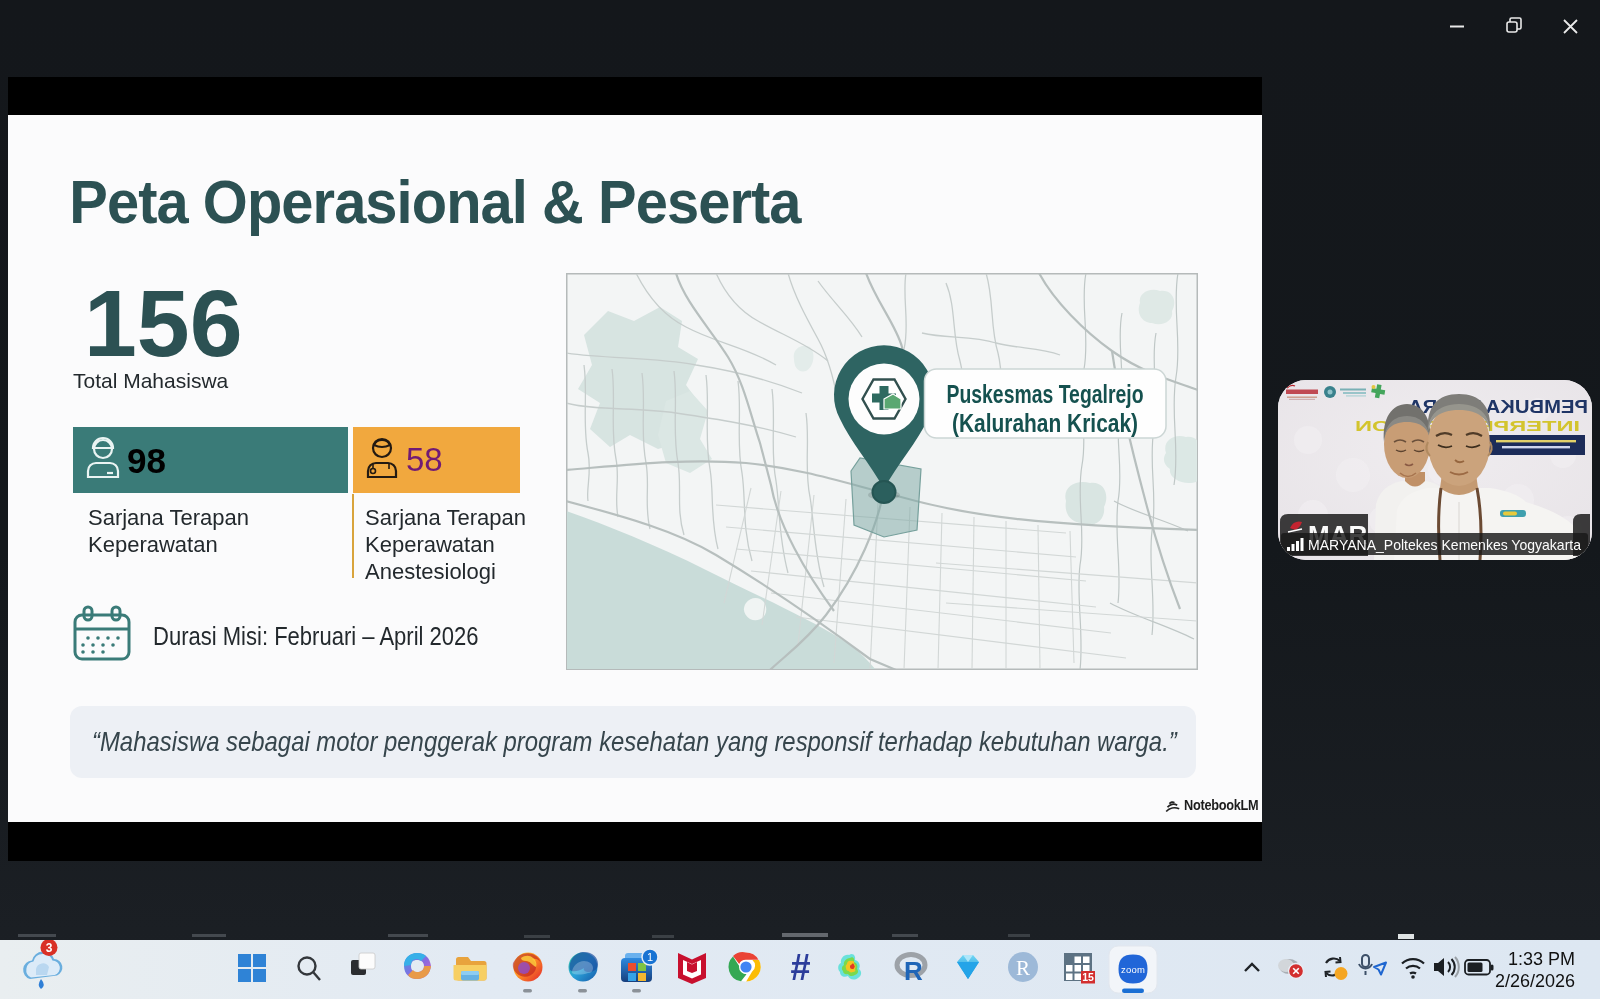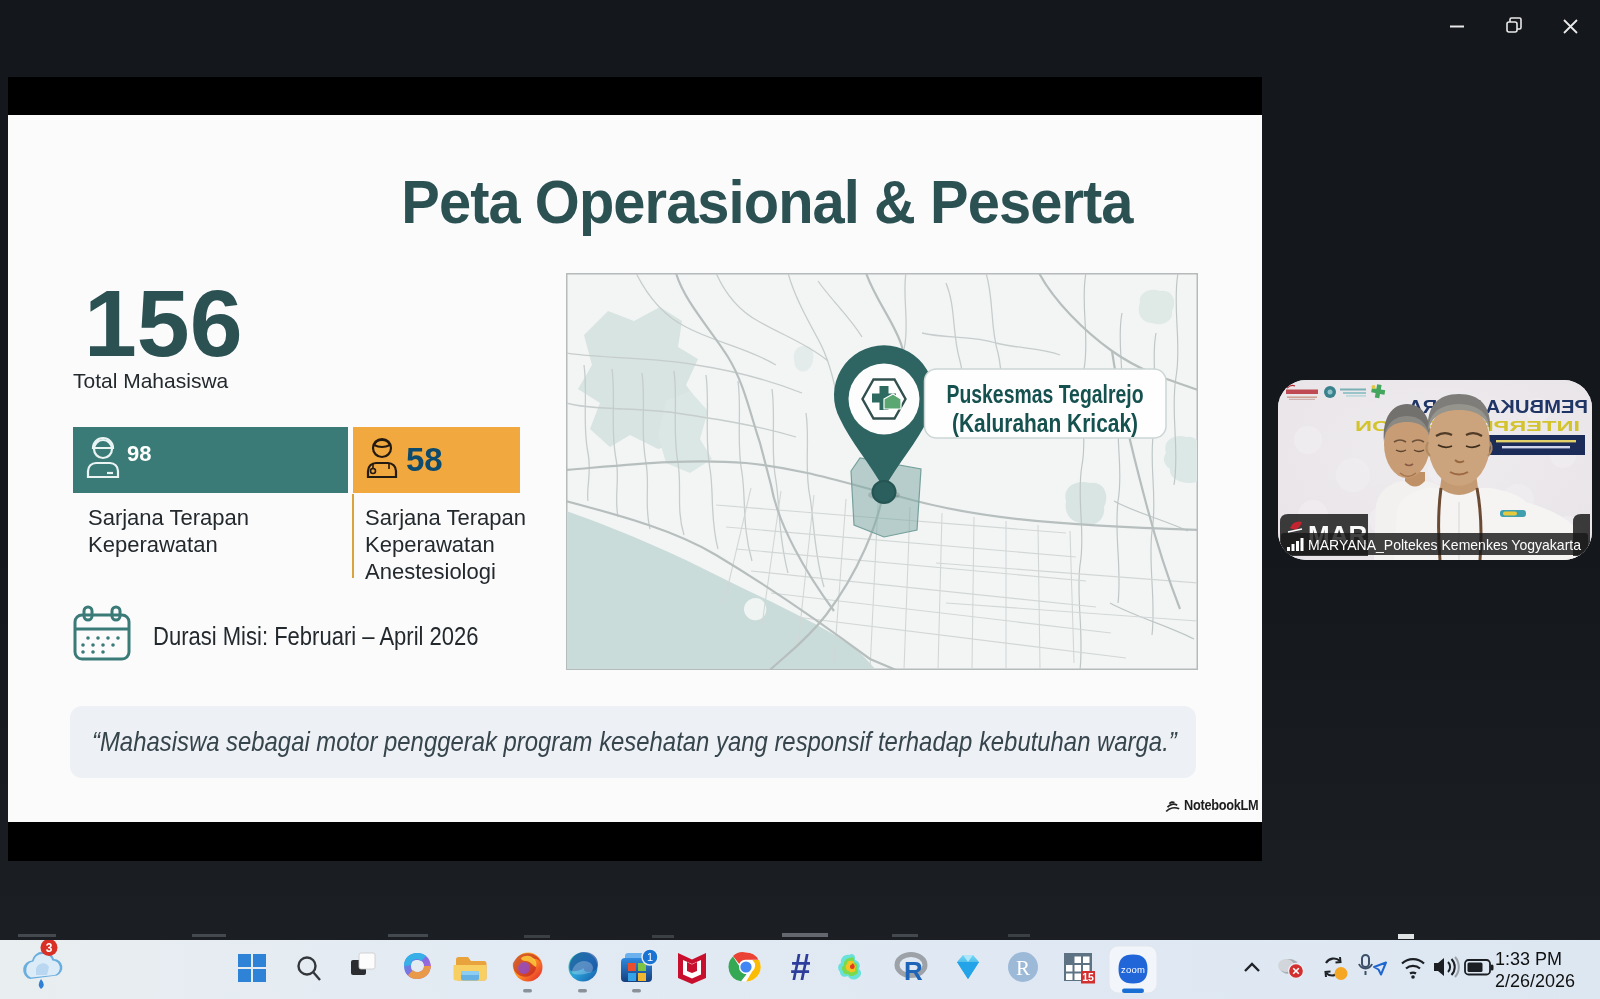--- a/index.html
+++ b/index.html
@@ -8,46 +8,46 @@
   .abs { position:absolute; }
 
   
   .winctl { position:absolute; top:0; left:0; width:1600px; height:56px; }
 
   
   #slide { position:absolute; left:8px; top:77px; width:1254px; height:784px; background:#fbfbfc; }
   #slide .topbar { position:absolute; left:0; top:0; width:100%; height:38px; background:#000; }
   #slide .botbar { position:absolute; left:0; top:745px; width:100%; height:39px; background:#000; }
 
-  .title { position:absolute; left:0; top:89px; width:1482px; text-align:center;
+  .title { position:absolute; left:0; top:89px; width:1482px; 
            font-weight:bold; font-size:62px; color:#2c5153; letter-spacing:-1px;padding-left:35px; }
   .title span { display:inline-block; transform:scaleX(0.933); transform-origin:center; }
   .n156 { position:absolute; left:76px; top:192px; font-weight:bold; font-size:95px; color:#2c5153; }
   .totalm { position:absolute; left:65px; top:292px; font-size:21px; color:#23292d; }
 
   .boxteal { position:absolute; left:65px; top:350px; width:275px; height:66px; background:#3a7b78; }
   .boxorg  { position:absolute; left:345px; top:350px; width:167px; height:66px; background:#f1a83e; }
-  .b98 { position:absolute; left:54px; top:14px; color:#ffffff; font-weight:bold; font-size:22px; }
-  .b58 { position:absolute; left:53px; top:14px; color:#0c4a6e; font-weight:bold; font-size:33px; }
+  .b98 { position:absolute; left:54px; top:14px; color:#000000; font-weight:bold; font-size:35px; }
+  .b58 { position:absolute; left:53px; top:14px; color:#701a75; font-weight:normal; font-size:33px; }
 
   .lblL { position:absolute; left:80px; top:427px; font-size:22px; line-height:27px; color:#23292d; }
   .lblR { position:absolute; left:357px; top:427px; font-size:22px; line-height:27px; color:#23292d; }
   .vdiv { position:absolute; left:344px; top:417px; width:2px; height:84px; background:#d9a43c; }
 
   .durasi { position:absolute; left:145px; top:544px; font-size:26px; color:#23292d; white-space:nowrap; transform:scaleX(0.847); transform-origin:left top; }
 
   .quote { position:absolute; left:62px; top:629px; width:1126px; height:72px; background:#edf0f5; border-radius:12px;padding-left:32px; }
   .quote .qt { position:absolute; left:22px; top:20px; font-style:italic; font-size:28px; color:#36454c; white-space:nowrap; transform:scaleX(0.853); transform-origin:left top; }
 
   .nblm { position:absolute; left:1158px; top:720px; font-size:14px; font-weight:bold; color:#1d1d1d; letter-spacing:-0.3px; transform:scaleX(0.91); transform-origin:left top; }
 
   
   #taskbar { position:absolute; left:0; top:940px; width:1600px; height:59px;
              background:linear-gradient(90deg,#e9eef0 0%, #e2eaf3 30%, #dde7f2 100%); }
-  .clock { position:absolute; right:25px; top:8px; font-size:18px; color:#111; line-height:22px; }
+  .clock { position:absolute; right:25px; top:8px; text-align:right; font-size:18px; color:#111; line-height:22px; }
 
   
   #video { position:absolute; left:1278px; top:380px; width:314px; height:180px; background:#ebe8eb; overflow:hidden;border-radius:28px; }
 </style>
 </head>
 <body>
 
 <svg class="winctl" viewBox="0 0 1600 56">
   <line x1="1450" y1="26.5" x2="1464" y2="26.5" stroke="#e9e9e9" stroke-width="2"></line>
   <rect x="1507" y="22" width="10" height="10" fill="none" stroke="#e9e9e9" stroke-width="1.6" rx="2"></rect>

